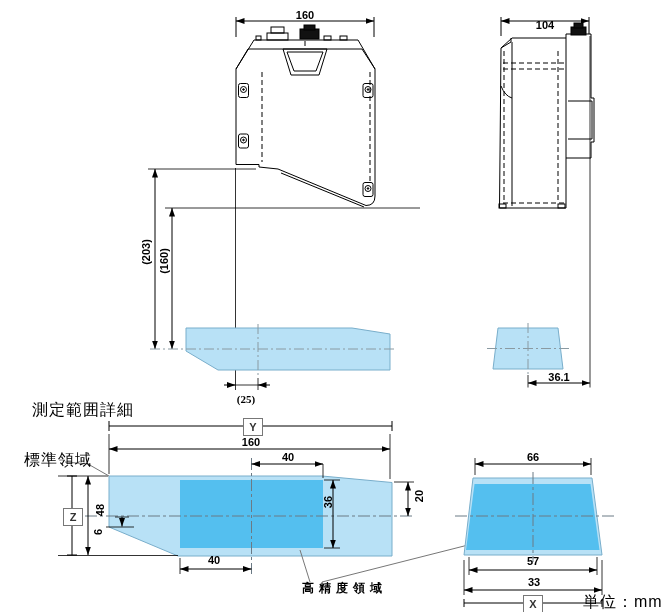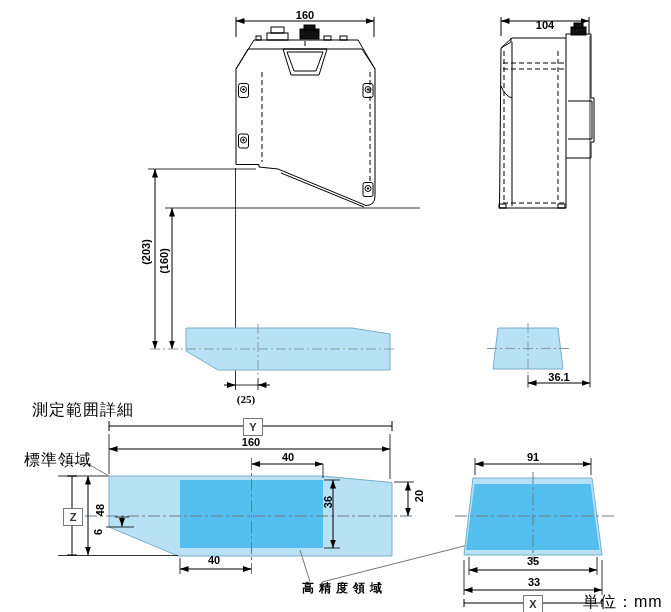--- a/index.html
+++ b/index.html
@@ -215,19 +215,19 @@
 <div class="axisbox" style="left:523px;top:589px;">X</div>
 
 <div class="lbl ctr" style="left:231px;top:430px;">160</div>
 <div class="lbl ctr" style="left:268px;top:445px;">40</div>
 <div class="lbl ctr rot" style="left:308px;top:490px;">36</div>
 <div class="lbl ctr rot" style="left:399px;top:484px;">20</div>
 <div class="lbl ctr rot" style="left:80px;top:498px;">48</div>
 <div class="lbl ctr rot" style="left:78px;top:520px;">6</div>
 <div class="lbl ctr" style="left:194px;top:548px;">40</div>
 
-<div class="lbl ctr" style="left:513px;top:445px;">91</div>
-<div class="lbl ctr" style="left:513px;top:549px;">35</div>
+<div class="lbl ctr" style="left:513px;top:445px;">66</div>
+<div class="lbl ctr" style="left:513px;top:549px;">57</div>
 <div class="lbl ctr" style="left:514px;top:570px;">33</div>
 
 <div class="lbl jp" style="left:583px;top:590px;">単位：mm</div>
 
 </div>
 
 </body></html>

